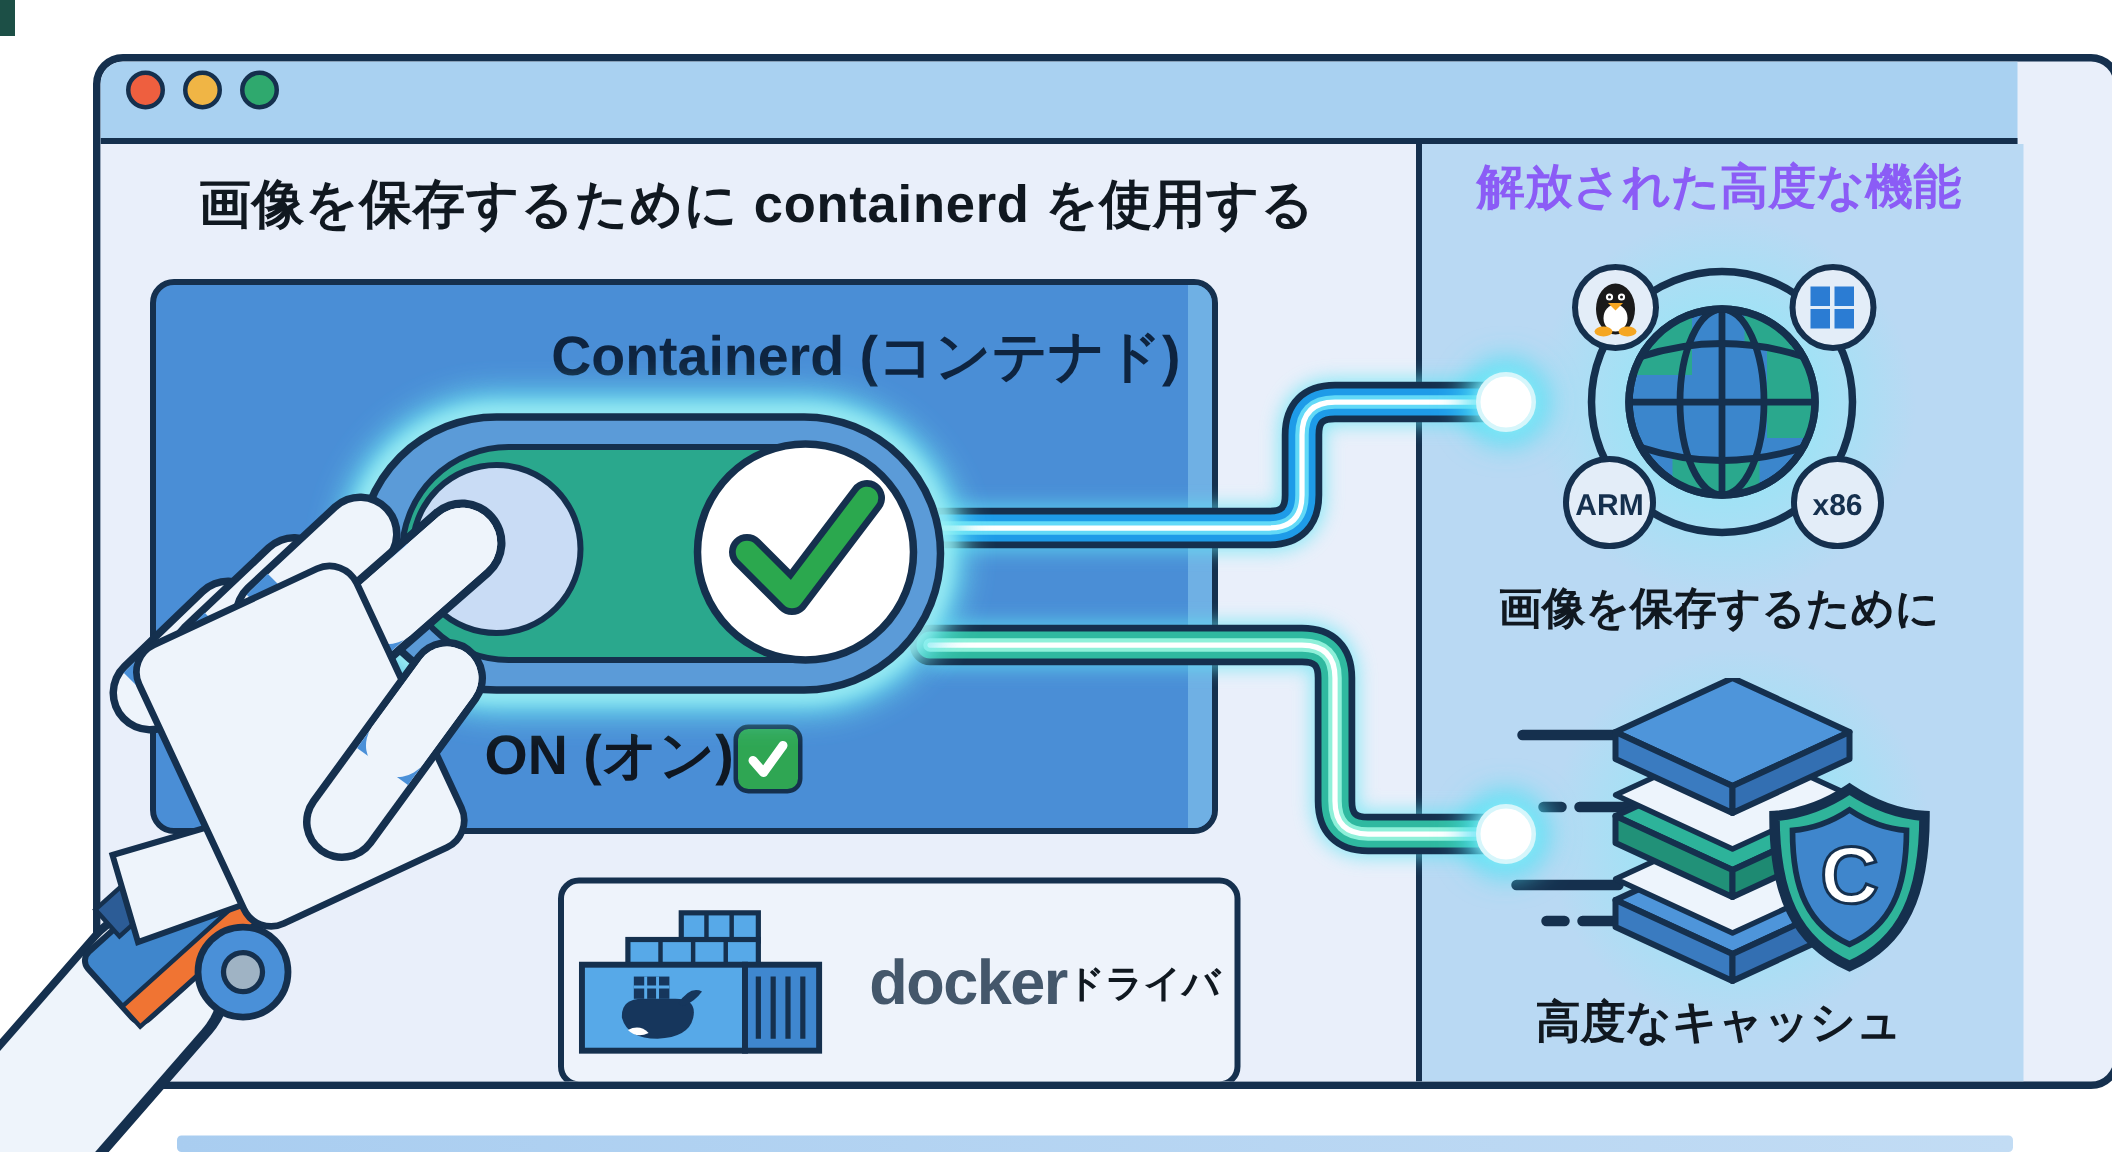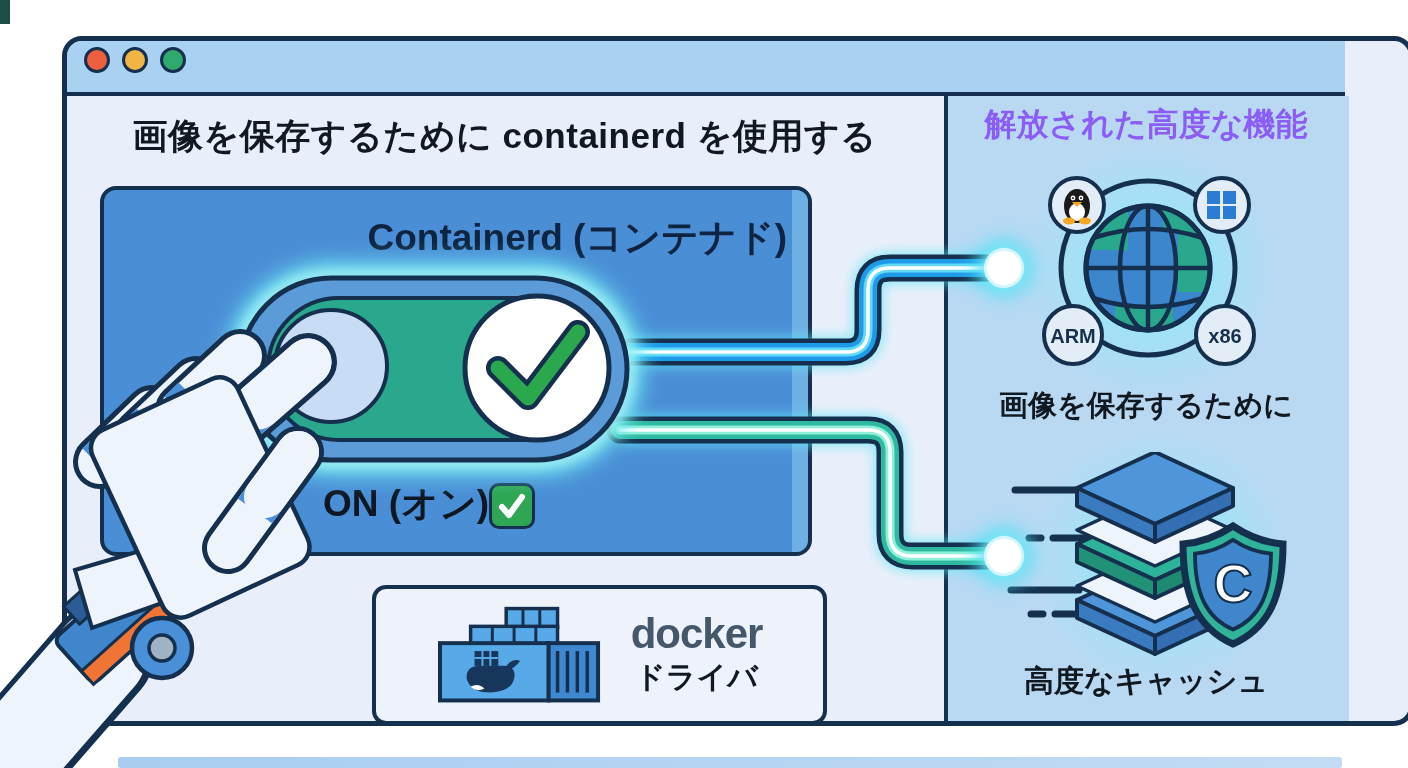--- a/index.html
+++ b/index.html
@@ -33,23 +33,23 @@
   .card-title{position:absolute;left:60px;top:172px;width:660px;text-align:right;
               font-size:37px;font-weight:bold;color:#0e2440;}
   .on-row{position:absolute;left:228px;top:438px;display:flex;align-items:flex-end;margin-left:28px;}
   .on-label{font-size:37px;font-weight:bold;color:#0f1722;}
   .on-checkbox{width:46px;height:46px;background:#2fa653;border:3px solid #15304e;
                border-radius:10px;box-sizing:border-box;display:flex;align-items:center;justify-content:center;}
 
   .driver-card{position:absolute;left:305px;top:544px;width:455px;height:140px;
                background:#eef3fb;border:4px solid #15304e;border-radius:14px;
                box-sizing:border-box;display:flex;align-items:center;justify-content:center;gap:26px;}
-  .docker-text{display:flex;flex-direction:column;align-items:center;}
+  .docker-text{display:flex;align-items:center;}
   .docker-brand{font-size:42px;font-weight:bold;color:#44576b;letter-spacing:-1px;line-height:1.05;}
-  .docker-driver{font-size:30px;font-weight:bold;color:#101820;}
+  .docker-driver{font-size:25px;font-weight:bold;color:#101820;}
 
   
   .heading-right{position:absolute;left:883px;top:62px;width:392px;text-align:center;
                  font-size:32px;font-weight:bold;color:#8b5cf6;}
   .glow{border-radius:50%;pointer-events:none;
         background:radial-gradient(circle at 50% 50%, rgba(130,237,248,.85) 0%, rgba(130,237,248,.35) 42%, rgba(130,237,248,0) 70%);}
   .glow-globe{left:955px;top:100px;width:255px;height:260px;}
   .glow-cache{left:960px;top:392px;width:265px;height:250px;}
   .feature-label-1{position:absolute;left:881px;top:345px;width:396px;text-align:center;
                    font-size:29px;font-weight:bold;color:#101820;}

